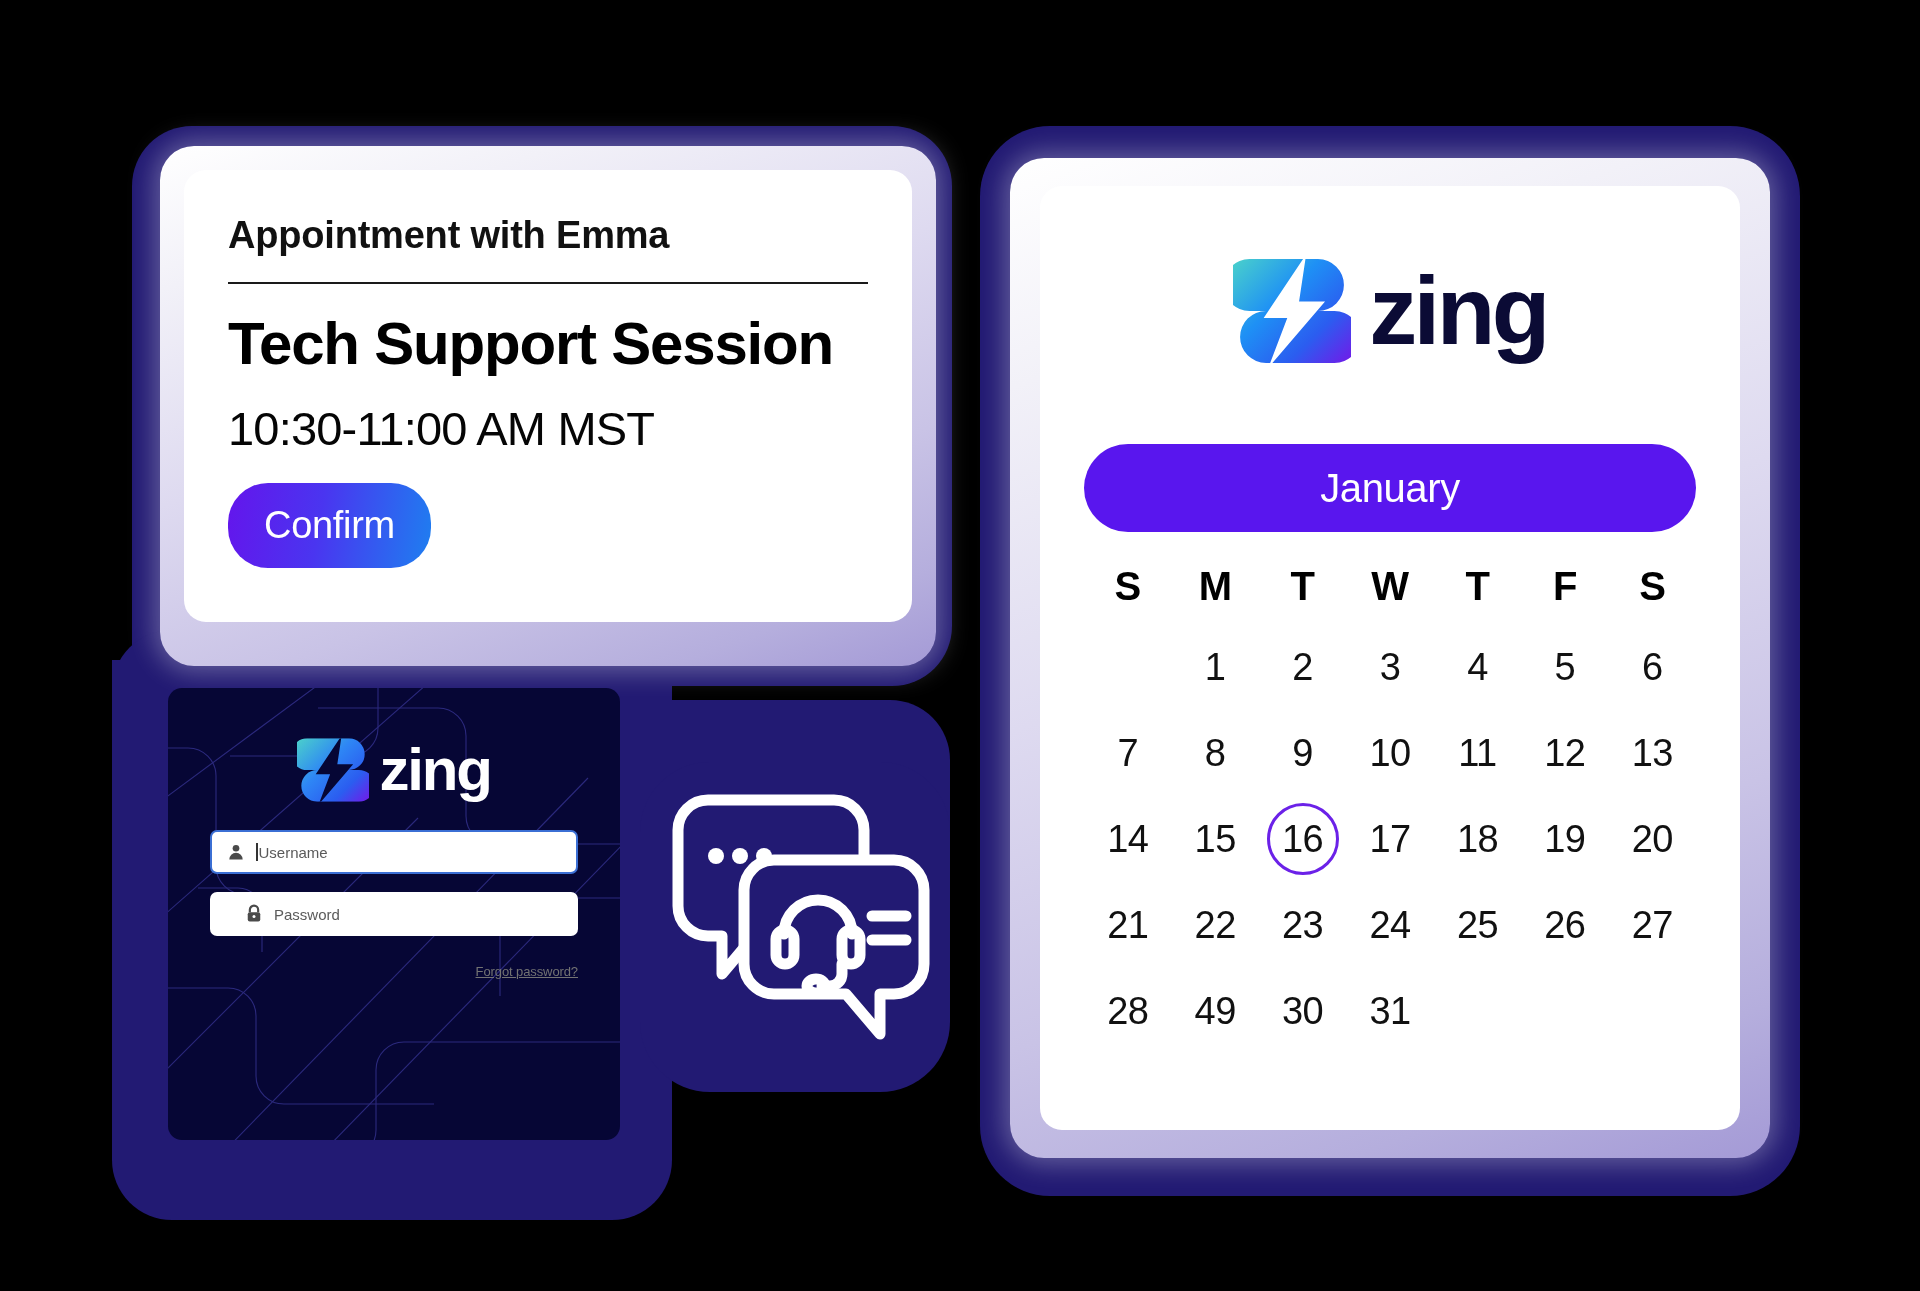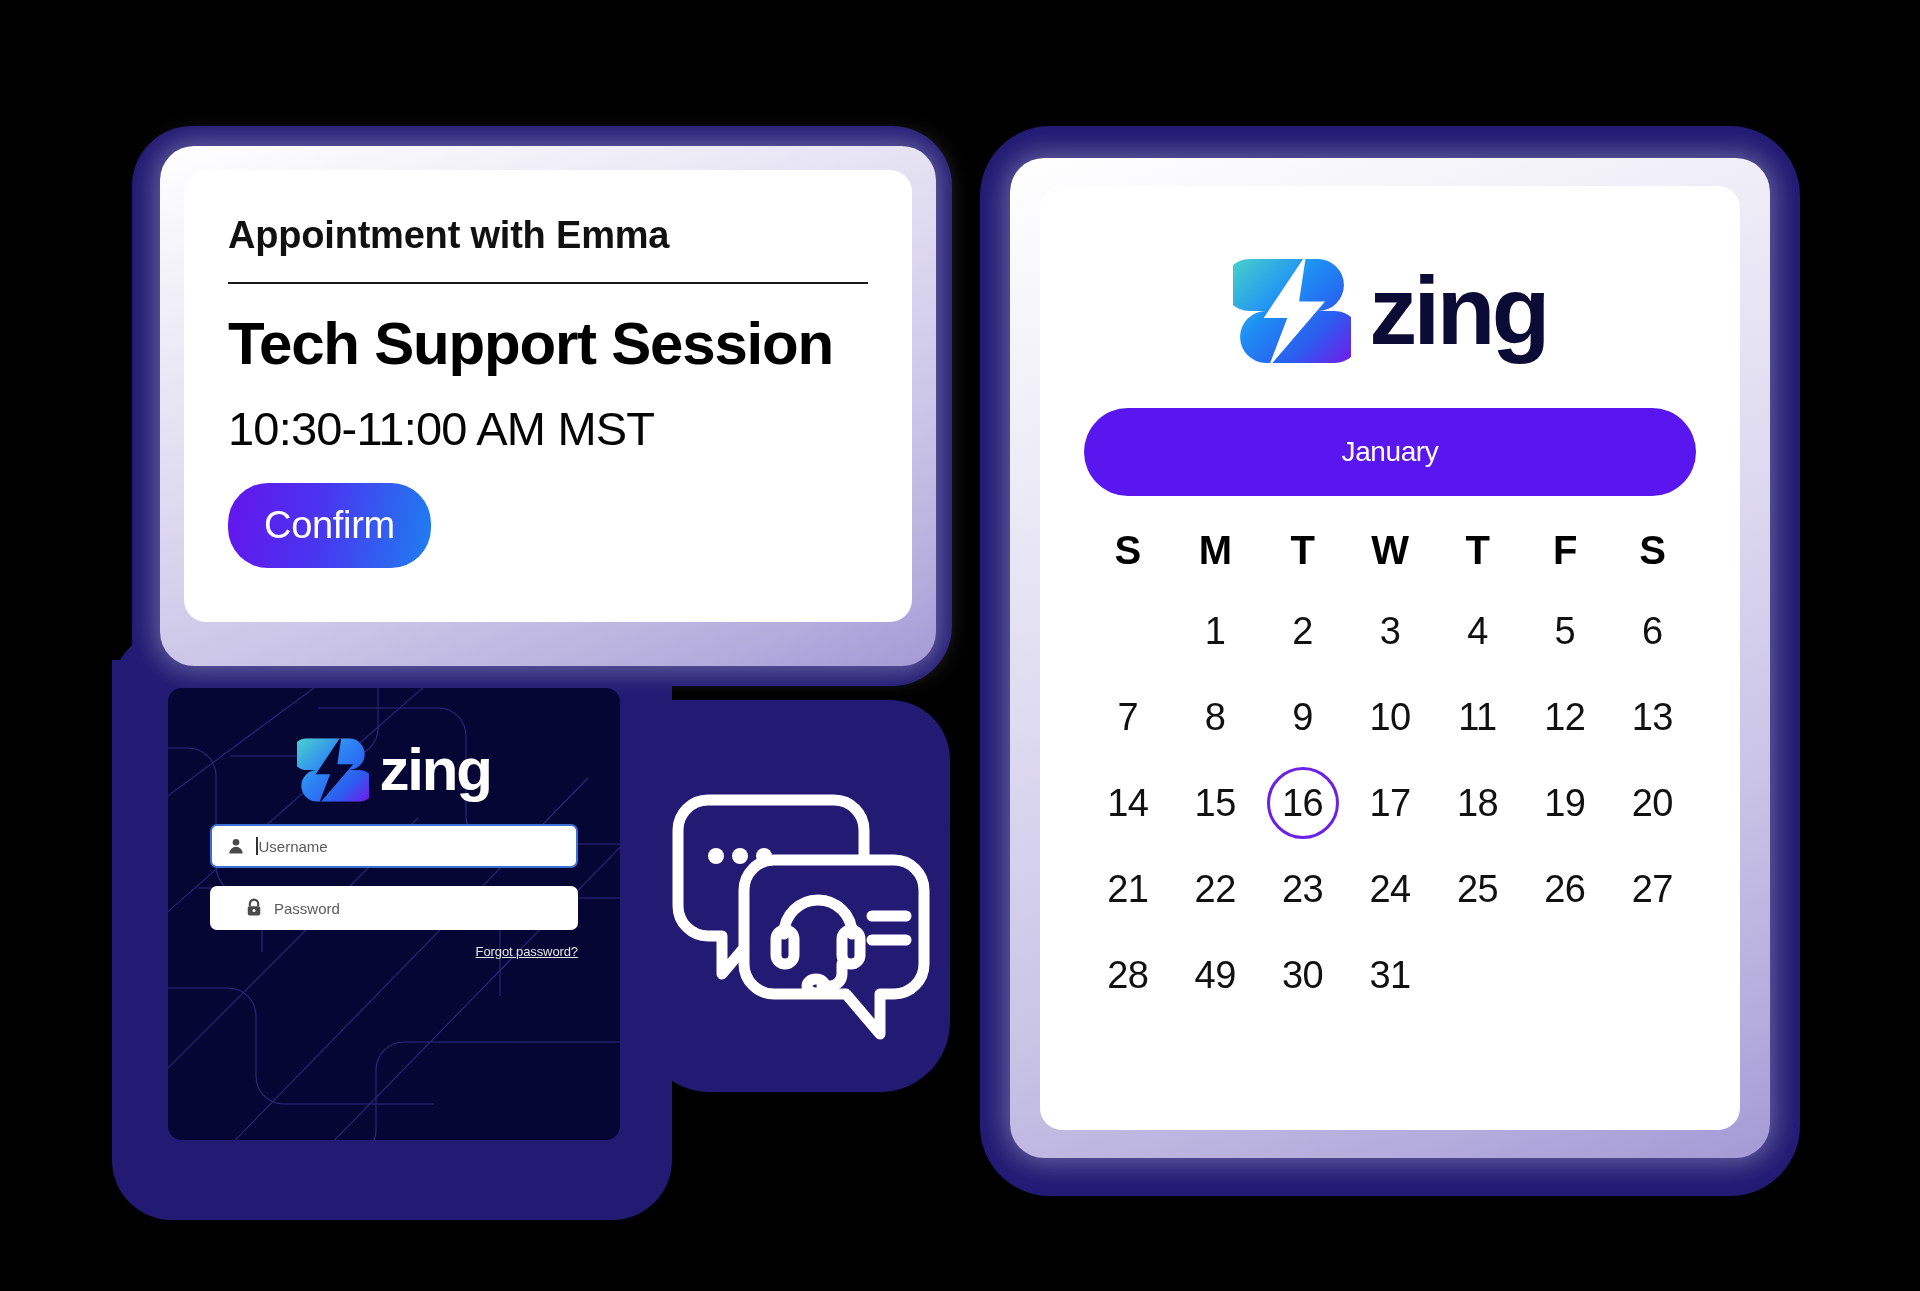--- a/index.html
+++ b/index.html
@@ -132,35 +132,35 @@
   }
   .login-field {
     position: relative;
     display: flex; align-items: center;
     height: 44px;
     background: #ffffff;
     border-radius: 7px;
     padding-left: 14px;
     margin-top: 18px;
   }
-  #field-username { border: 2px solid #3B6FD4; margin-top: 18px; }
+  #field-username { border: 2px solid #3B6FD4; margin-top: 24px; }
   #field-password { border: 2px solid transparent; padding-left: 32px; }
   .field-icon { width: 20px; height: 20px; flex: 0 0 20px; margin-right: 10px; }
   .field-caret {
     width: 1.5px; height: 18px; background: #333; margin-right: 1px;
   }
   .field-text {
     font-size: 15px; color: #5a5a5a; font-weight: 400;
   }
   #forgot-password {
     display: block;
     text-align: right;
-    margin-top: 14px;
+    margin-top: 28px;
     font-size: 13px;
-    color: #e5e5e5;
+    color: #737373;
     text-decoration: underline;
     cursor: pointer;
     letter-spacing: -0.1px;
   }
   #signin-button {
     display: block;
     width: 100%;
     margin-top: 26px;
     height: 46px;
     background: #63BFB7;
@@ -188,28 +188,28 @@
     display: flex; align-items: center; justify-content: center; gap: 18px;
     margin-top: 14px;
   }
   #calendar-wordmark {
     font-size: 96px; font-weight: 700; color: #0B0B35;
     letter-spacing: -3.6px; line-height: 1;
   }
   #month-button {
     display: block;
     width: 100%;
-    margin-top: 38px;
+    margin-top: 74px;
     height: 88px;
     background: #5916EE;
     border: none; cursor: pointer;
     border-radius: 44px;
     color: #ffffff;
     font-family: "Liberation Sans", sans-serif;
-    font-size: 28px; font-weight: 400;
+    font-size: 40px; font-weight: 400;
     letter-spacing: -0.4px;
   }
   #weekday-row {
     display: grid; grid-template-columns: repeat(7, 1fr);
     margin-top: 32px;
   }
   .weekday {
     text-align: center;
     font-size: 40px; font-weight: 700; color: #000000;
     letter-spacing: -0.5px;

